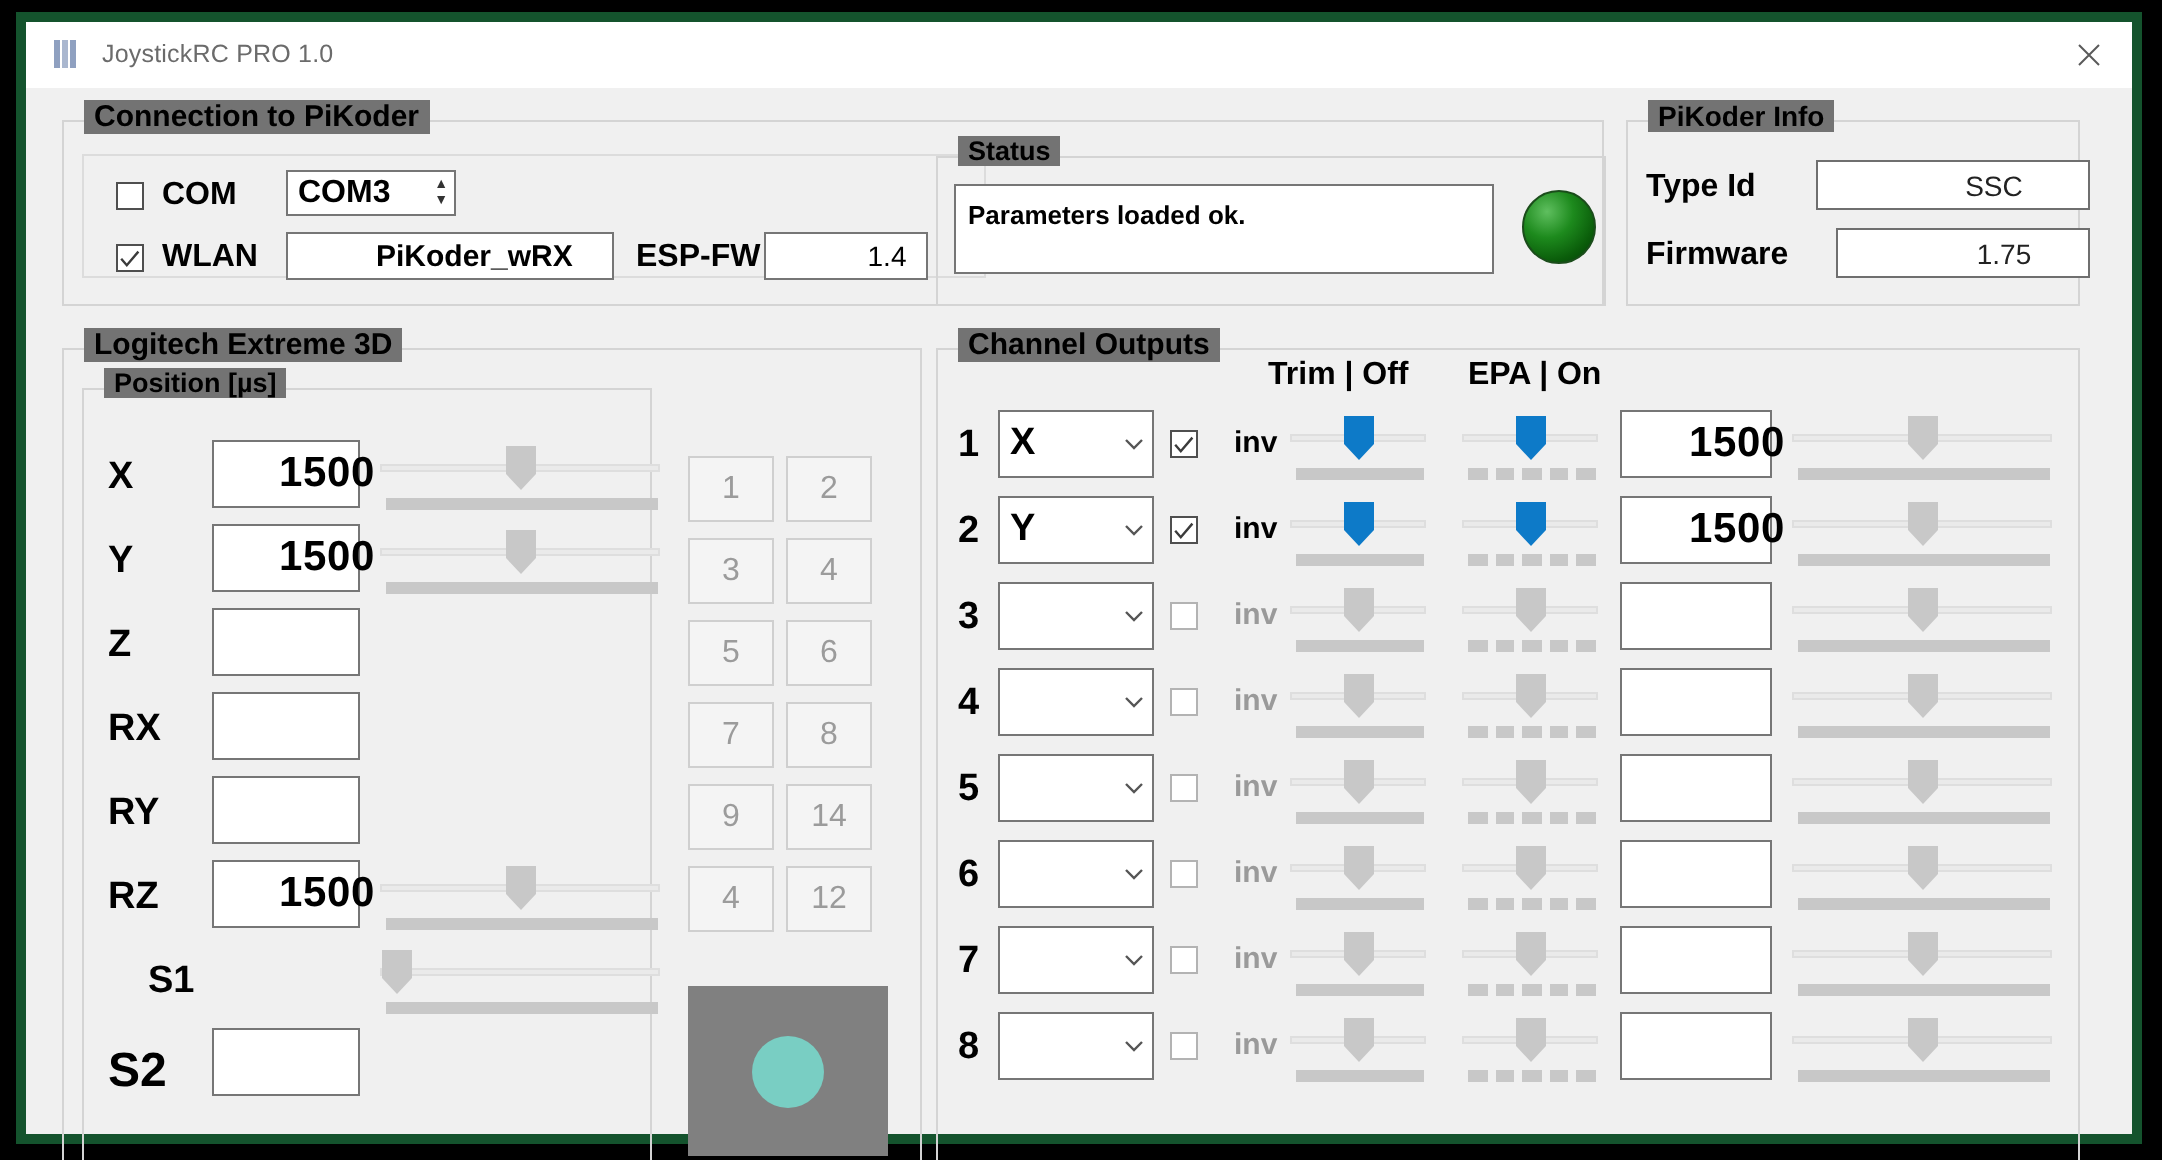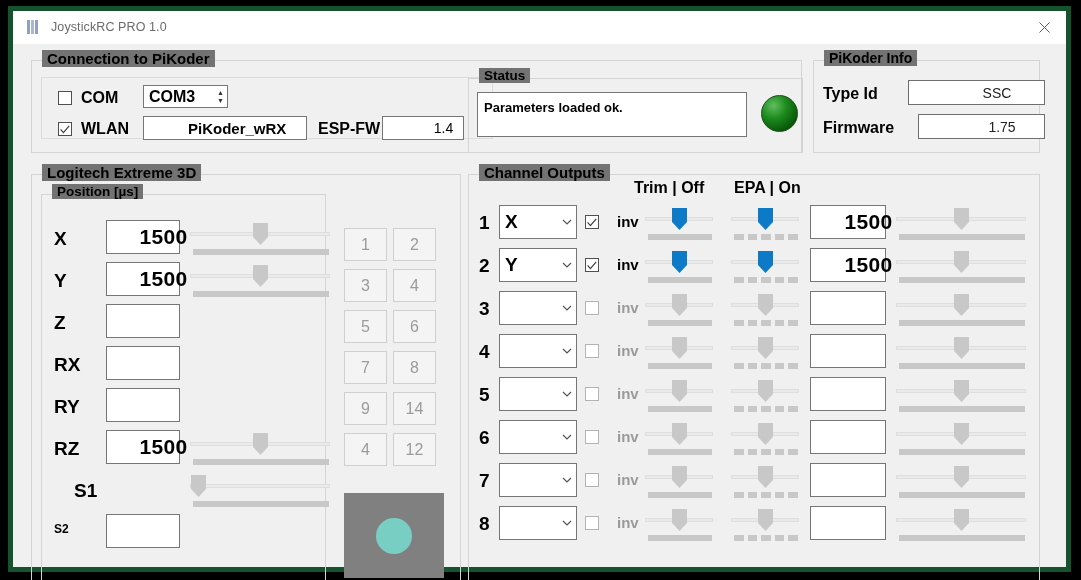--- a/index.html
+++ b/index.html
@@ -210,21 +210,21 @@
               <div class="bar"></div>
             </div>
             <span class="lbl" style="position: absolute; left: 12px; top: 285px; font-size: 19px; margin-left: 20px;">S1</span>
             <div class="sl" style="left: 148px; top: 278px; width: 140px; height: 36px;">
               <div class="track"></div>
               <div class="thumb" style="left: 0px;"><svg width="17" height="23" viewBox="0 0 17 23">
                   <path d="M1 0 H16 V14 L8.5 22 L1 14 Z" fill="#c8c8c8"></path>
                 </svg></div>
               <div class="bar"></div>
             </div>
-            <span class="lbl" style="position: absolute; left: 12px; top: 327px; font-size: 12px;">S2</span>
+            <span class="lbl" style="position: absolute; left: 12px; top: 327px; font-size: 24px;">S2</span>
             <div class="tb big" style="position: absolute; left: 64px; top: 319px; width: 74px; height: 34px;"></div>
           </div>
       </div>
 
       <div id="button-grid" style="position:absolute; left:312px; top:53px; width:100px; height:250px;">
           <div class="btn" style="position: absolute; left: 0px; top: 0px; width: 43px; height: 33px;">1</div>
           <div class="btn" style="position: absolute; left: 49px; top: 0px; width: 43px; height: 33px;">2</div>
           <div class="btn" style="position: absolute; left: 0px; top: 41px; width: 43px; height: 33px;">3</div>
           <div class="btn" style="position: absolute; left: 49px; top: 41px; width: 43px; height: 33px;">4</div>
           <div class="btn" style="position: absolute; left: 0px; top: 82px; width: 43px; height: 33px;">5</div>

